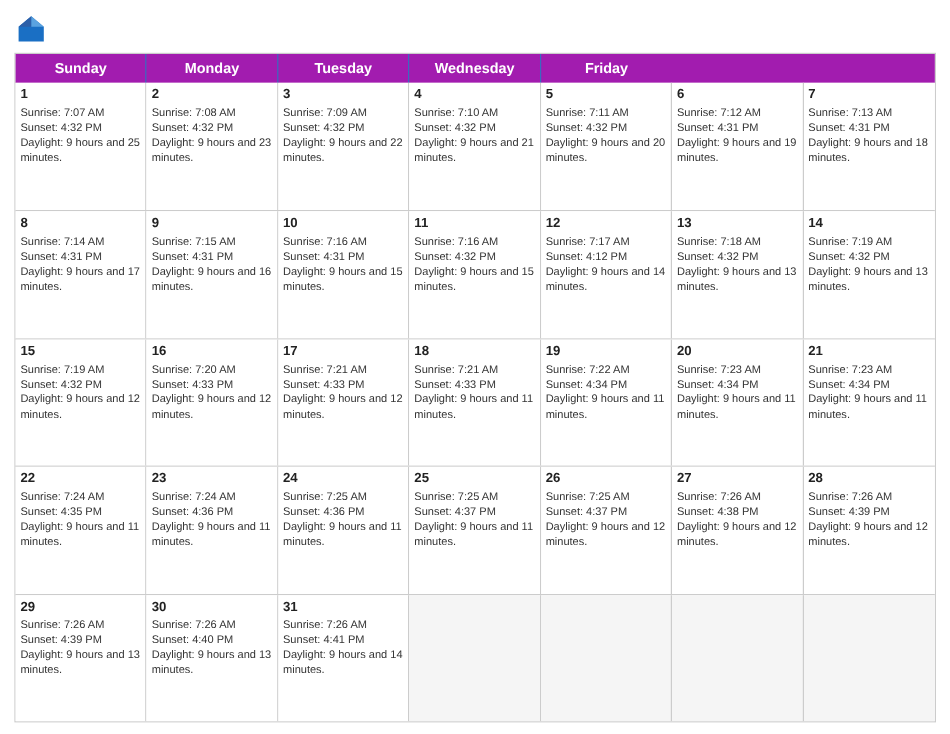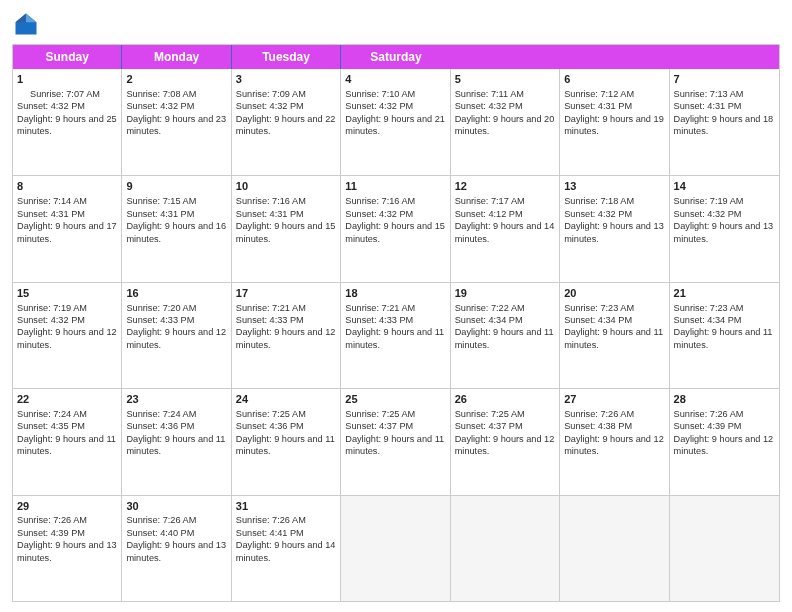--- a/index.html
+++ b/index.html
@@ -54,21 +54,21 @@
     }
     .calendar {
       flex: 1;
       display: flex;
       flex-direction: column;
       border: 1px solid #ccc;
     }
     .cal-header {
       display: grid;
       grid-template-columns: repeat(7, 1fr);
-      background: #d946ef;
+      background: #a21caf;
     }
     .cal-header-cell {
       color: #fff;
       font-size: 12px;
       font-weight: bold;
       text-align: center;
       padding: 5px 2px;
       border-right: 1px solid #3a6abf;
     }
     .cal-header-cell:last-child { border-right: none; }
@@ -123,25 +123,26 @@
       <div class="month-title"></div>
       <div class="location"></div>
     </div>
   </div>
 
   <div class="calendar">
     <div class="cal-header">
     <div class="cal-header-cell">Sunday</div>
         <div class="cal-header-cell">Monday</div>
         <div class="cal-header-cell">Tuesday</div>
-        <div class="cal-header-cell">Saturday</div>
+        <div class="cal-header-cell">Wednesday</div>
+        <div class="cal-header-cell">Friday</div>
       </div>
     <div class="cal-body">
     <div class="cal-row">
-          <div class="cal-cell"><span class="day-num">1</span><span class="info" style="white-space: pre-line; margin-left: 13px;">Sunrise: 7:07 AM
+          <div class="cal-cell"><span class="day-num">1</span><span class="info" style="white-space: pre-line;">Sunrise: 7:07 AM
 Sunset: 4:32 PM
 Daylight: 9 hours and 25 minutes.</span></div>
           <div class="cal-cell"><span class="day-num">2</span><span class="info" style="white-space: pre-line; margin-top: 12px;">Sunrise: 7:08 AM
 Sunset: 4:32 PM
 Daylight: 9 hours and 23 minutes.</span></div>
           <div class="cal-cell"><span class="day-num">3</span><span class="info" style="white-space: pre-line;">Sunrise: 7:09 AM
 Sunset: 4:32 PM
 Daylight: 9 hours and 22 minutes.</span></div>
           <div class="cal-cell"><span class="day-num">4</span><span class="info" style="white-space: pre-line; margin-top: 41px;">Sunrise: 7:10 AM
 Sunset: 4:32 PM

